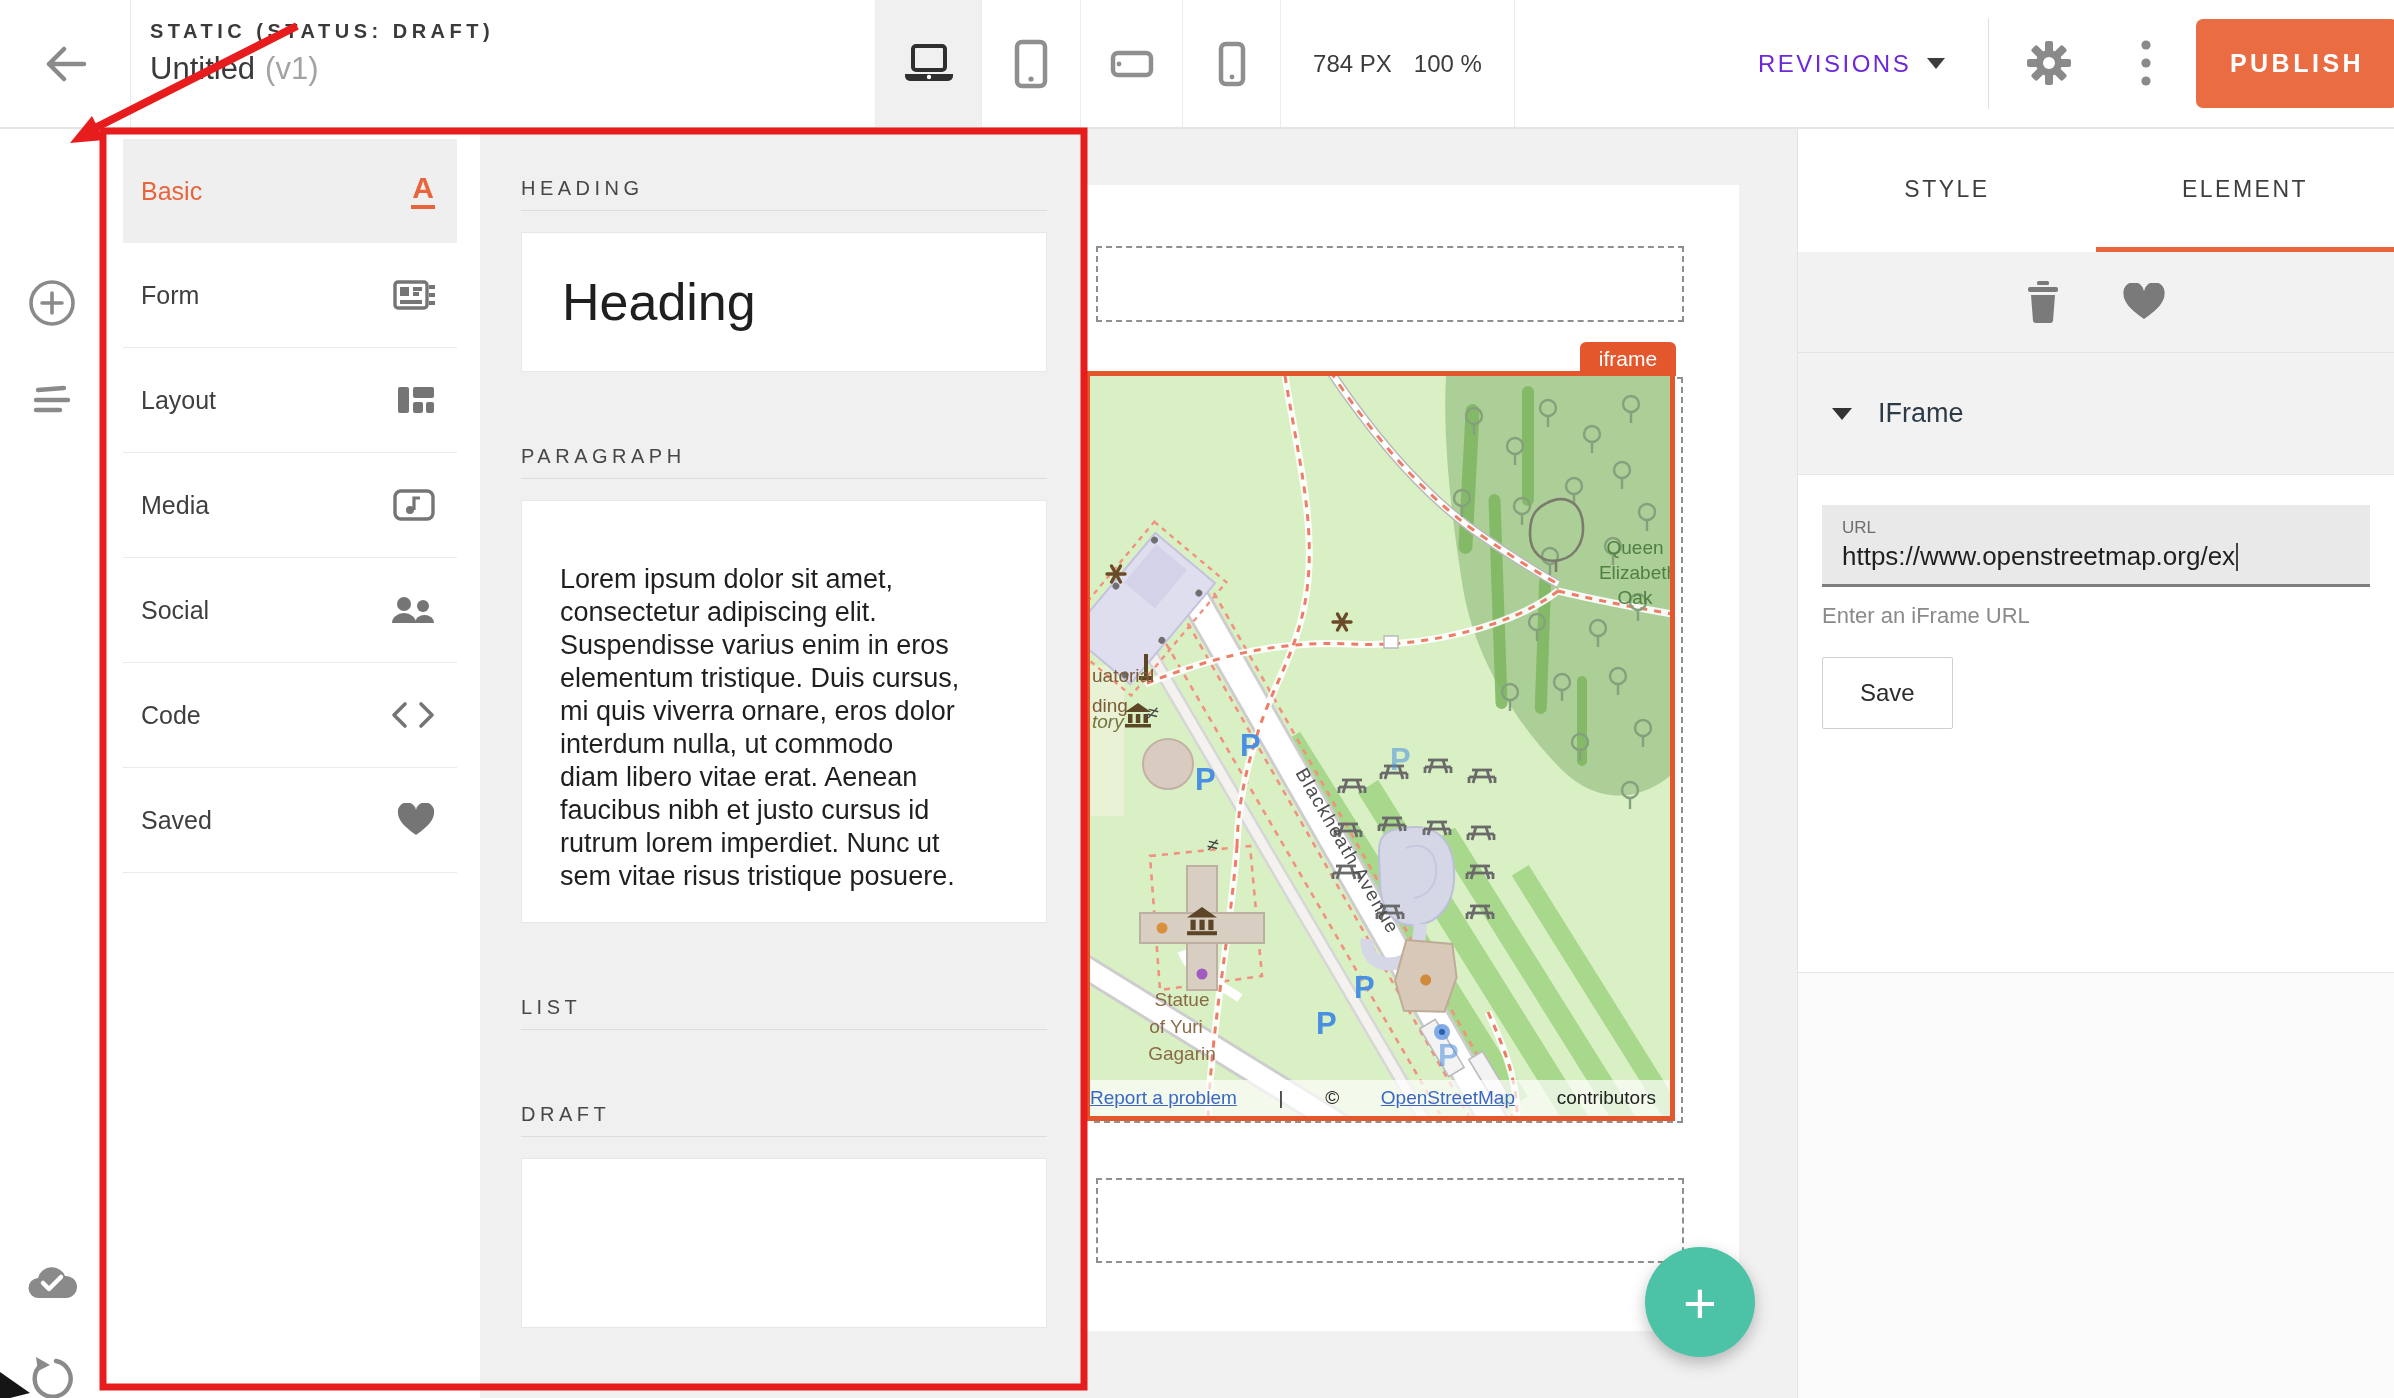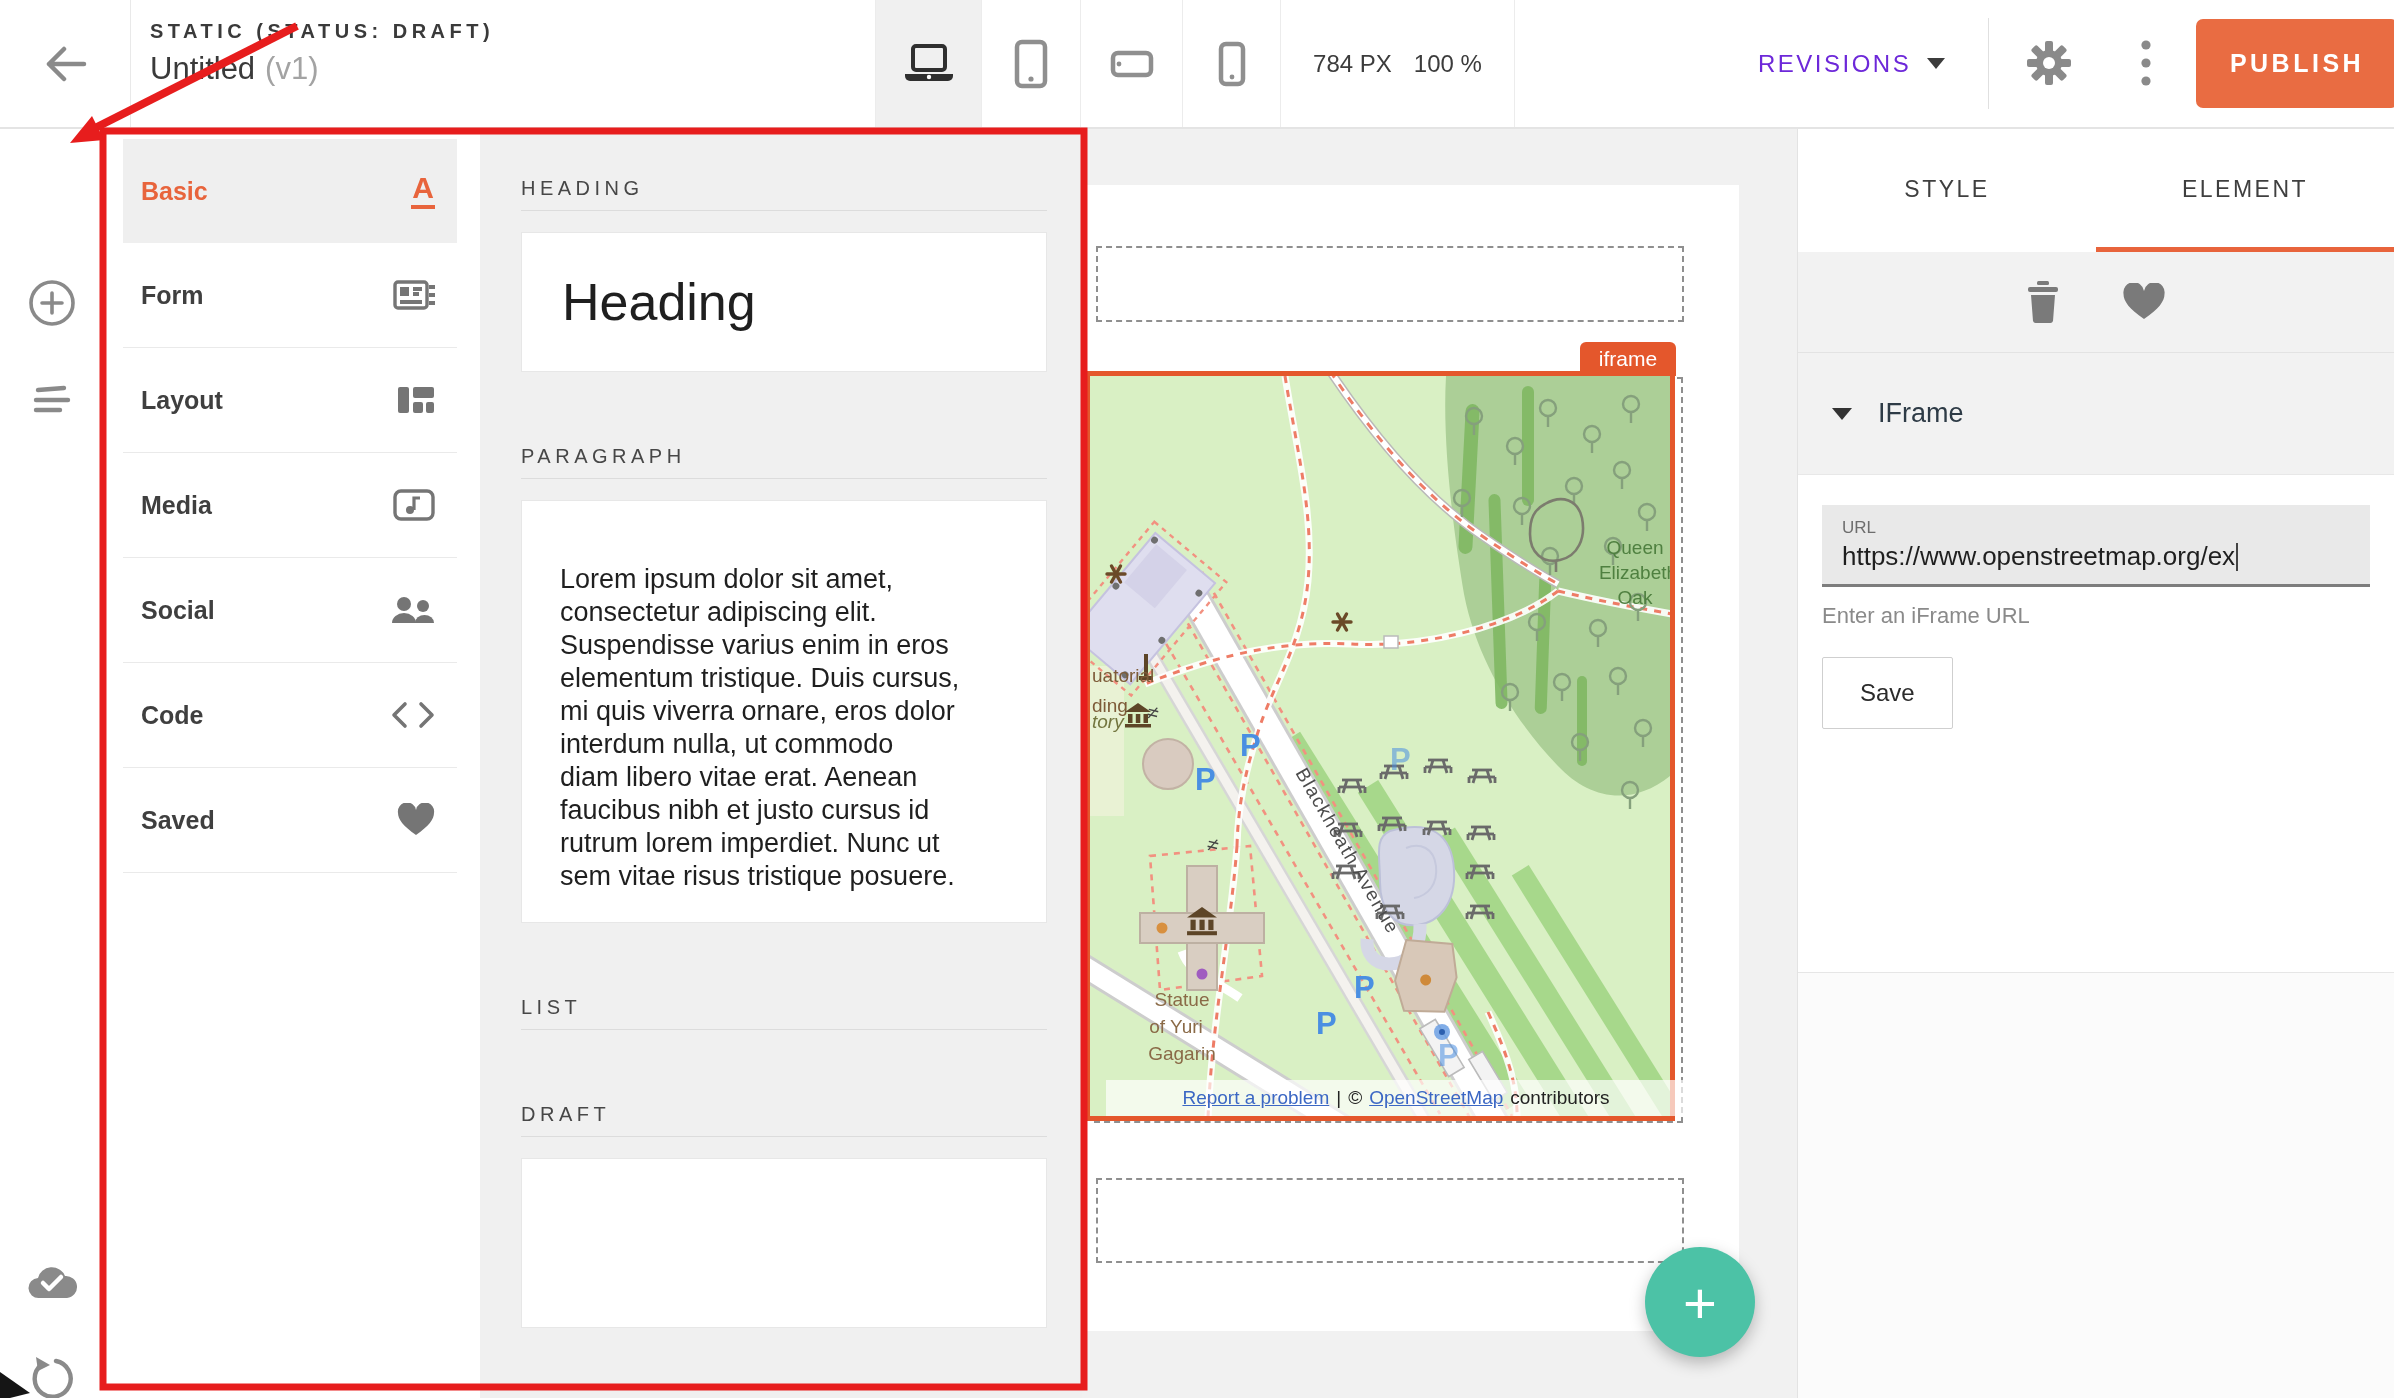--- a/index.html
+++ b/index.html
@@ -26,21 +26,21 @@
   .publish-btn{left:2196px;top:19px;width:202px;height:89px;background:#e96c42;border-radius:7px;
     display:flex;align-items:center;justify-content:center;color:#fff;font-size:25px;letter-spacing:3.5px;font-weight:600;cursor:pointer;}
   
   .leftrail{left:0;top:127px;width:103px;height:1271px;background:#fff;}
   .rail-btn{left:24px;width:56px;height:56px;display:flex;align-items:center;justify-content:center;cursor:pointer;}
   
   .sidebar{left:103px;top:127px;width:377px;height:1271px;background:#fff;}
   .side-items{margin:12px 23px 0 20px;}
   .side-item{height:104px;display:flex;align-items:center;justify-content:space-between;
     padding:0 22px 0 18px;border-bottom:1px solid #eaeaea;cursor:pointer;}
-  .side-item .lab{font-size:25px;font-weight:700;color:#3f3f3f;}
+  .side-item .lab{font-size:25px;font-weight:400;color:#3f3f3f;}
   .side-item.active{background:#efefef;border-bottom:none;}
   .side-item.active .lab{color:#e8643c;}
   .a-icon{font-size:30px;font-weight:700;color:#e8643c;border-bottom:4px solid #e8643c;padding:0 1px 2px 1px;line-height:1;}
   
   .elpanel{left:480px;top:127px;width:602px;height:1271px;background:#f0f0f0;overflow:hidden;}
   .elinner{padding:49px 0 0 41px;width:526px;}
   .sec-label{font-size:20px;letter-spacing:4.5px;color:#474747;font-weight:500;line-height:24px;}
   .sec-div{margin-top:10px;border-top:1px solid #dcdcdc;height:0;}
   .el-card{margin-top:21px;background:#fff;border:1px solid #e7e7e7;box-sizing:border-box;width:526px;}
   .card-heading{height:140px;display:flex;align-items:center;padding-left:40px;font-size:52px;color:#1f1f1f;cursor:grab;}
@@ -51,22 +51,22 @@
   
   .canvas{left:1082px;top:127px;width:715px;height:1271px;background:#f1f1f1;}
   .page{left:2px;top:58px;width:655px;height:1146px;background:#fff;}
   .dashed-box{border:2px dashed #8f8f8f;box-sizing:border-box;background:transparent;}
   .db1{left:14px;top:119px;width:588px;height:76px;}
   .db-iframe{left:12px;top:250px;width:589px;height:746px;}
   .db2{left:14px;top:1051px;width:588px;height:85px;}
   .iframe-tag{left:498px;top:215px;width:96px;height:34px;background:#e4572c;border-radius:6px 6px 0 0;
     display:flex;align-items:center;justify-content:center;color:#fff;font-size:21px;}
   .iframe-box{left:3px;top:244px;width:590px;height:750px;border:5px solid #e4572c;box-sizing:border-box;cursor:pointer;}
-  .map-attrib{position:absolute;left:16px;bottom:0;width:100%;height:36px;background:rgba(255,255,255,0.68);
-    display:flex;align-items:center;justify-content:center;box-sizing:border-box;font-size:19px;color:#222;gap:7px;}
+  .map-attrib{position:absolute;left:0;bottom:0;width:100%;height:36px;background:rgba(255,255,255,0.68);
+    display:flex;align-items:center;justify-content:space-between;padding-right:14px;box-sizing:border-box;font-size:19px;color:#222;gap:7px;}
   .map-attrib .lnk{color:#3b67c4;text-decoration:underline;cursor:pointer;}
   .fab{left:563px;top:1120px;width:110px;height:110px;border-radius:50%;background:#4cc2a6;
     box-shadow:0 6px 16px rgba(0,0,0,0.25);display:flex;align-items:center;justify-content:center;
     color:#fff;font-size:58px;font-weight:300;cursor:pointer;}
   
   .rightpanel{left:1797px;top:127px;width:597px;height:1271px;background:#fff;border-left:1px solid #e3e3e3;box-sizing:border-box;}
   .tabbar{left:0;top:0;width:100%;height:125px;background:#fff;border-bottom:1px solid #e5e5e5;display:flex;}
   .tab{width:50%;height:100%;display:flex;align-items:center;justify-content:center;
     font-size:23px;letter-spacing:2.5px;color:#3f3f3f;cursor:pointer;position:relative;}
   .tab.active::after{content:"";position:absolute;left:0;bottom:-1px;width:100%;height:6px;background:#e8643c;}

